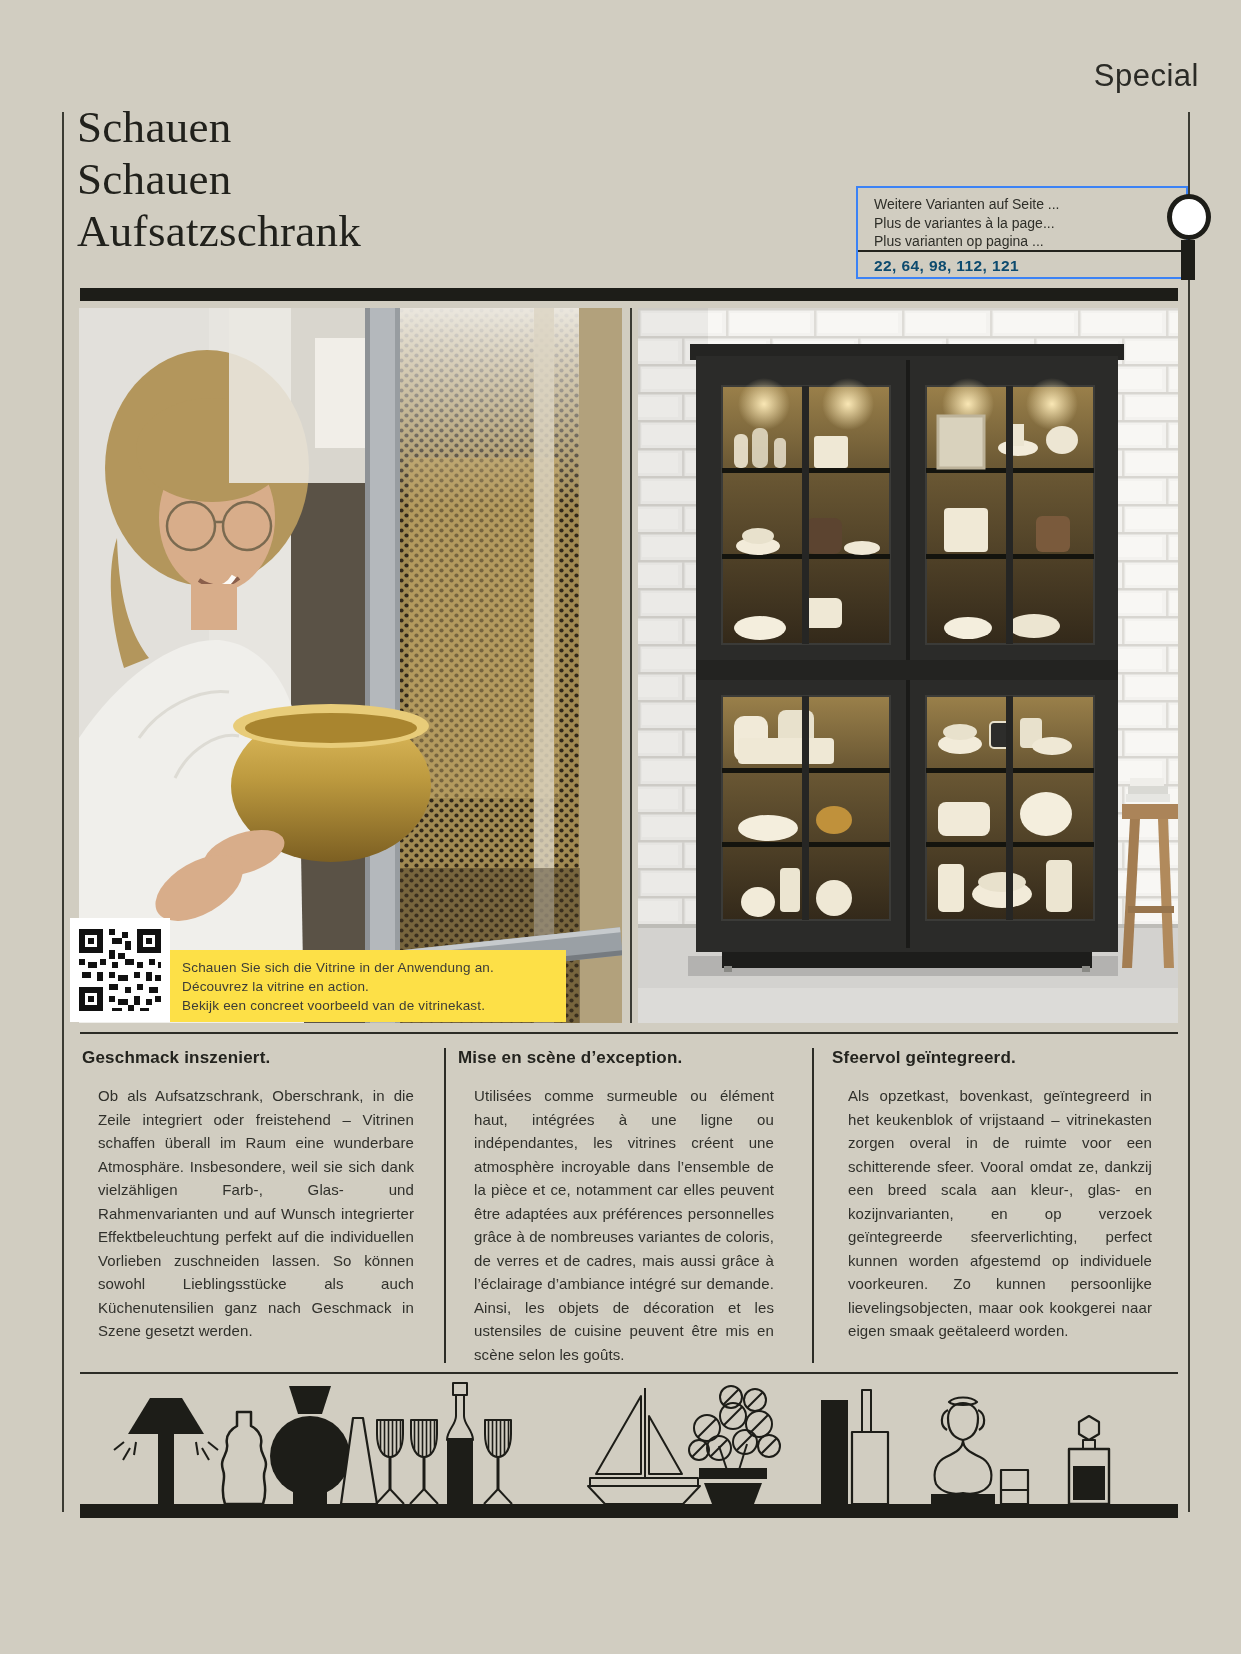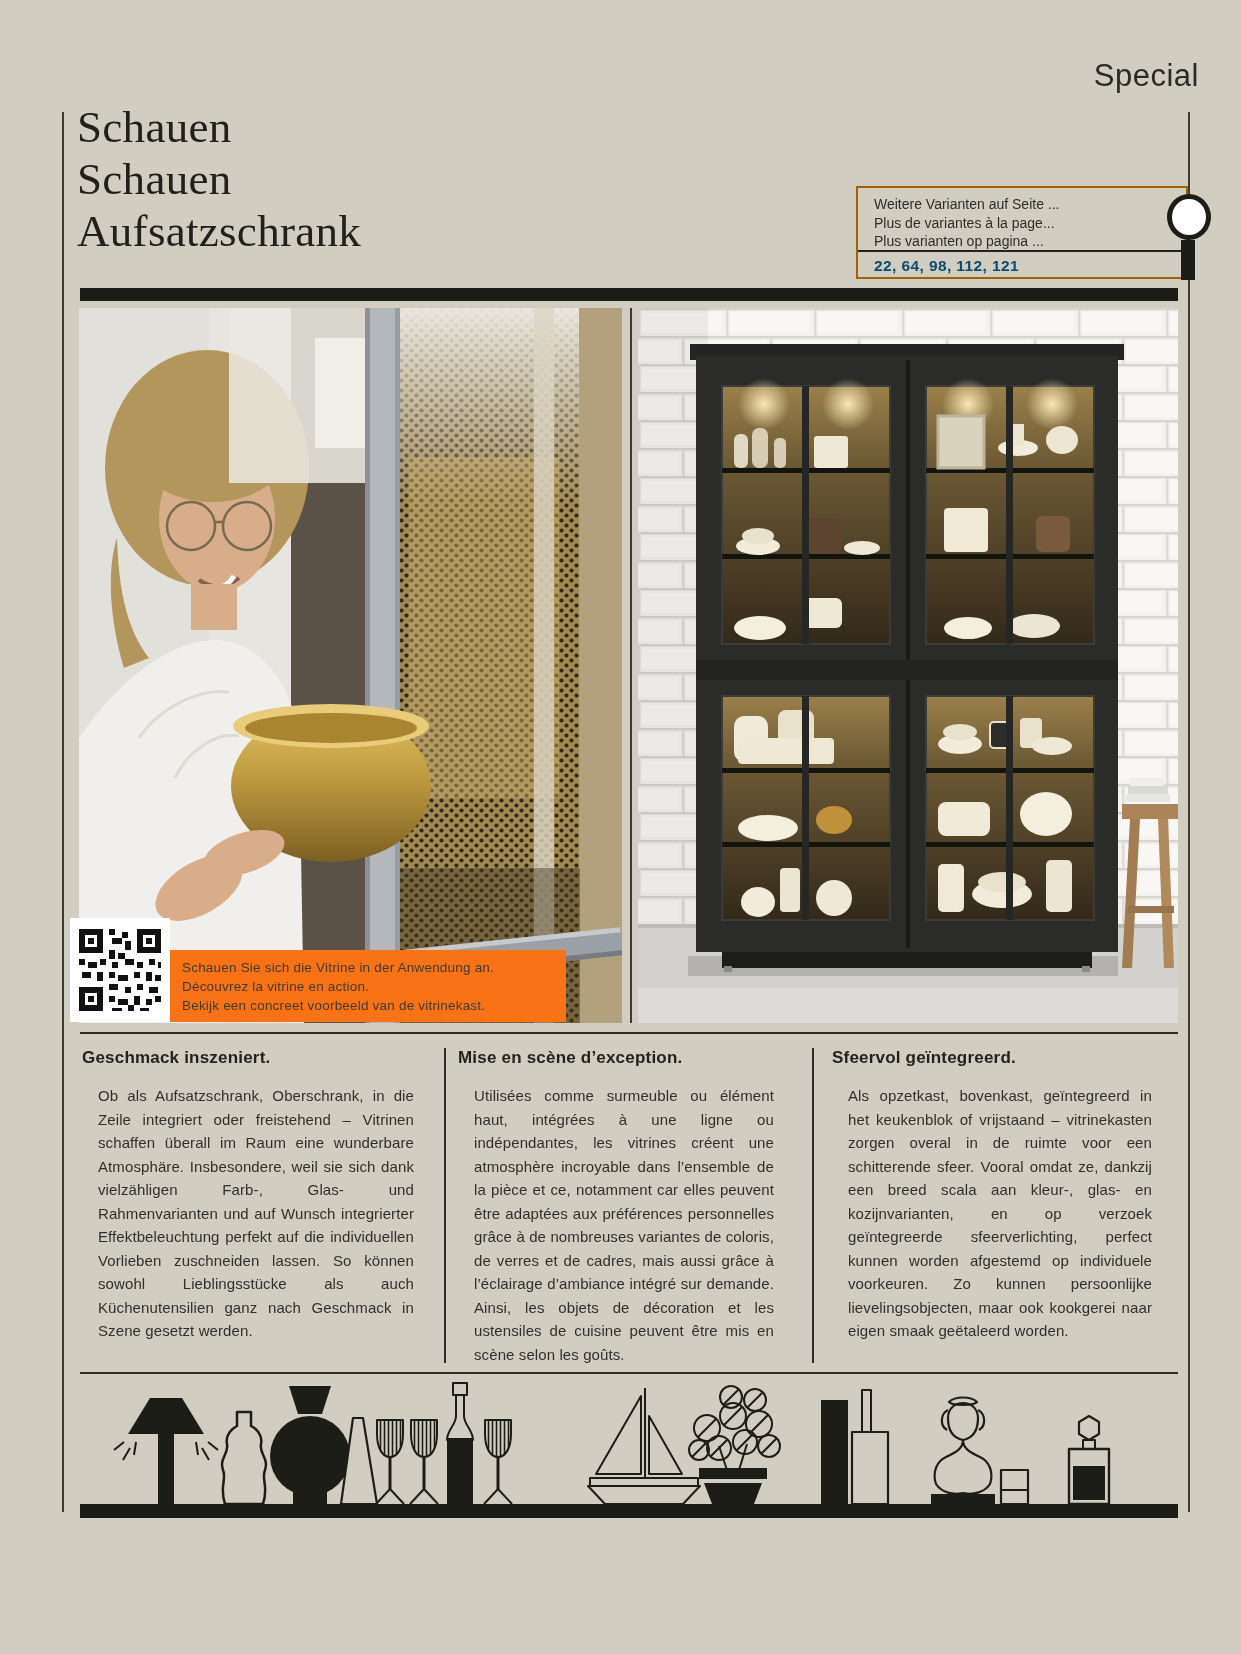--- a/index.html
+++ b/index.html
@@ -19,39 +19,39 @@
     font-size:45px;line-height:52px;color:#21211c;letter-spacing:.3px;
   }
   .vrule{width:2px;background:#3b3b33;}
   #left-rule{left:62px;top:112px;height:1400px;}
   #right-rule{left:1188px;top:112px;height:1400px;}
   #photo-divider-rule{left:630px;top:308px;height:715px;}
   #title-bar{left:80px;top:288px;width:1098px;height:13px;background:#1d1d18;}
   
   #variants-box{
     left:856px;top:186px;width:332px;height:93px;
-    border:2px solid #a16207;box-sizing:border-box;background:transparent;
+    border:2px solid #3b82f6;box-sizing:border-box;background:transparent;
   }
   #variants-box .vb-top{padding:7px 40px 0 16px;font-size:14px;line-height:18.5px;color:#2e2e28;height:55px;}
   #variants-box .vb-divider{border-top:2px solid #23231e;margin:0;}
   #variants-box .vb-pages{padding:5px 16px 0 16px;font-size:15.5px;font-weight:bold;letter-spacing:.4px;color:#0c4a6e;}
   #magnifier-circle{
     left:1167px;top:194px;width:34px;height:36px;border:5px solid #1d1d18;
     border-radius:50%;background:#ffffff;z-index:5;
   }
   #magnifier-handle{left:1181px;top:240px;width:14px;height:40px;background:#1d1d18;z-index:5;}
   
   .photo{top:308px;height:715px;overflow:hidden;}
   #photo-left{left:79px;width:543px;}
   #photo-right{left:638px;width:540px;}
   .photo svg{display:block;}
   
   #qr-box{left:70px;top:918px;width:100px;height:104px;background:#ffffff;z-index:6;display:flex;align-items:center;justify-content:center;}
   #caption-box{
-    left:170px;top:950px;width:396px;height:72px;background:#f97316;z-index:6;
+    left:170px;top:950px;width:396px;height:72px;background:#fde047;z-index:6;
     box-sizing:border-box;padding:8px 10px 0 12px;
     font-size:13.5px;line-height:19px;color:#3c3c36;letter-spacing:.2px;
   }
   
   .hrule{height:2px;background:#2c2c26;}
   #rule-above-columns{left:80px;top:1032px;width:1098px;}
   #rule-above-icons{left:80px;top:1372px;width:1098px;}
   .col{top:1048px;text-align:justify;color:#30302b;}
   .col h3{margin:0 0 4px 0;font-size:17px;letter-spacing:.2px;color:#23231e;}
   .col p{margin:16px;font-size:15px;line-height:23.5px;letter-spacing:.1px;}

